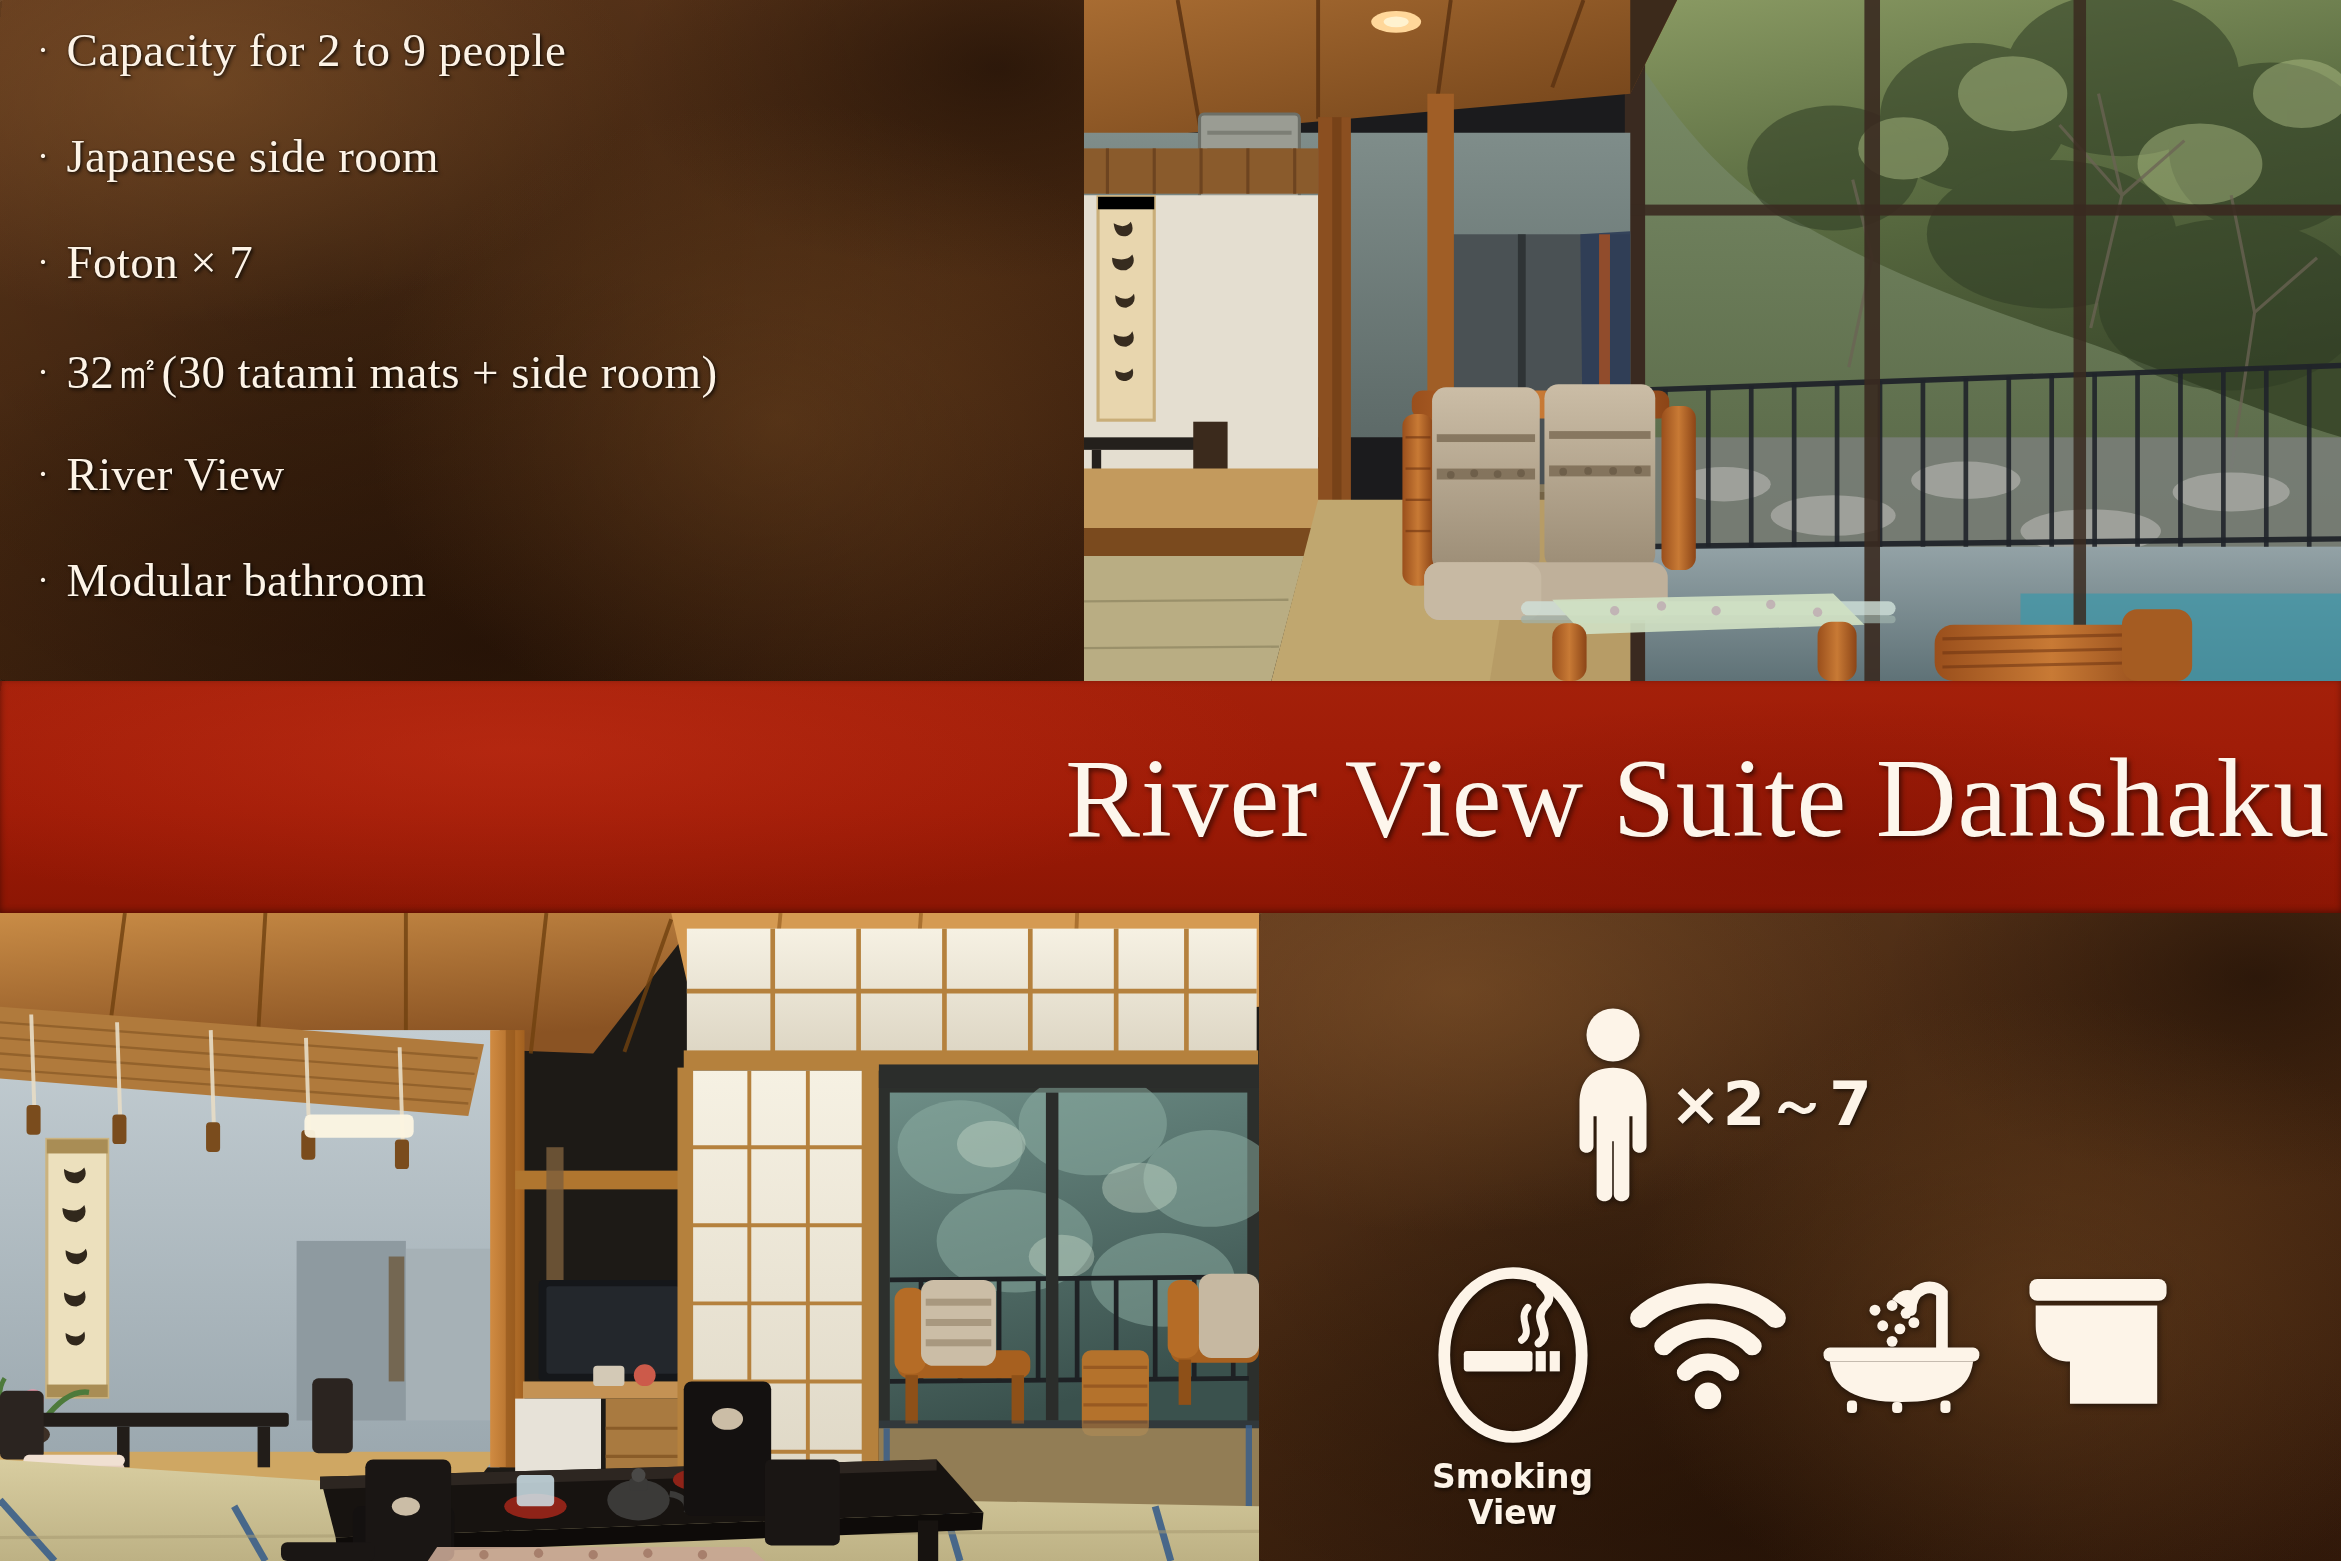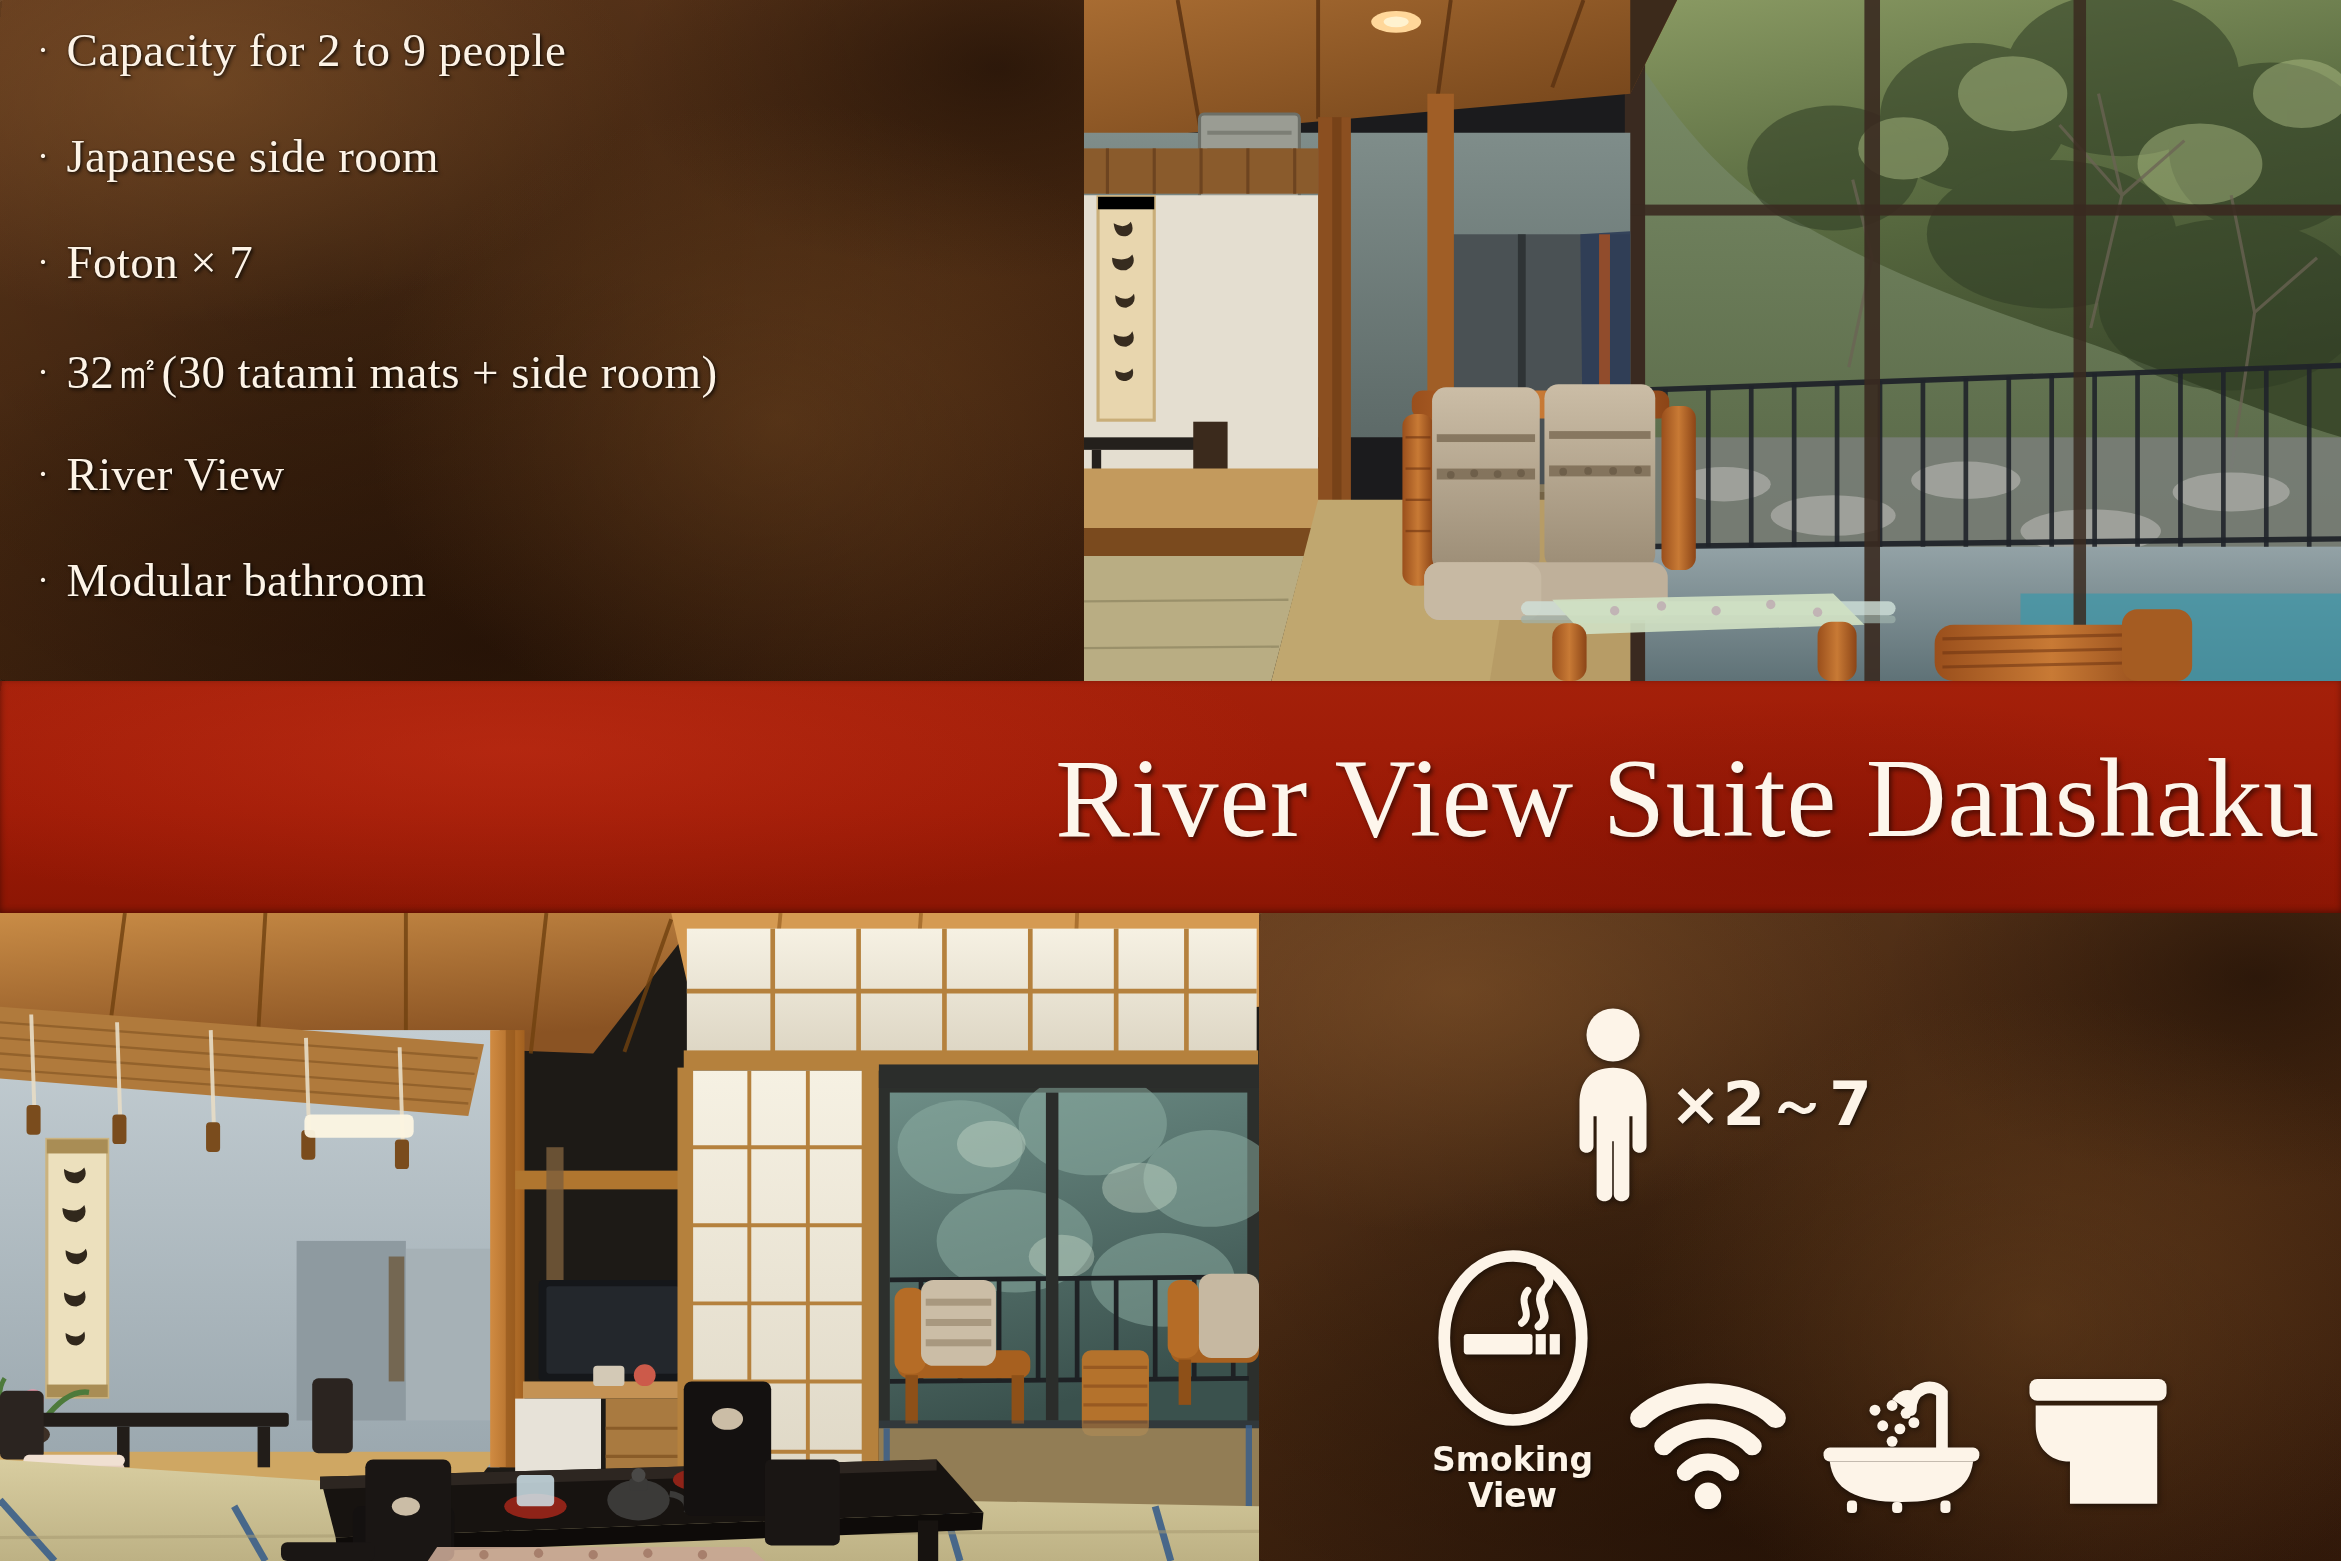--- a/index.html
+++ b/index.html
@@ -78,21 +78,21 @@
     display: flex;
     align-items: center;
     justify-content: flex-end;
     box-shadow: 0 -2.3px 7.8px rgba(0,0,0,0.45) inset;
   }
   #title-text {
     color: #fdf6ec;
     font-size: 112px;
     line-height: 1;
     letter-spacing: 0.8px;
-    padding-right: 22px;
+    padding-right: 12px;
     white-space: nowrap;
     text-shadow: 2.3px 3.1px 5.5px rgba(0,0,0,0.55);
   }
 
   
   #amenities-panel {
     position: absolute;
     left: 1259px; top: 913px;
     width: 1083px; height: 648px;
   }
@@ -107,24 +107,24 @@
     color: #fdf4e8;
     font-family: "DejaVu Sans", sans-serif;
     font-size: 61px;
     font-weight: bold;
     margin-left: 11px;
     letter-spacing: 1.6px;
     text-shadow: 1.6px 2.3px 4.7px rgba(0,0,0,0.6);
   }
   #icon-row {
     position: absolute;
-    left: 156px; top: 335px;
+    left: 156px; top: 352px;
     width: 828px;
     display: flex;
-    align-items: flex-end;
+    align-items: flex-start;
   }
   .amenity {
     display: flex;
     flex-direction: column;
     align-items: center;
     width: 195px;
   }
   .amenity-caption {
     color: #fdf4e8;
     font-family: "DejaVu Sans", sans-serif;

